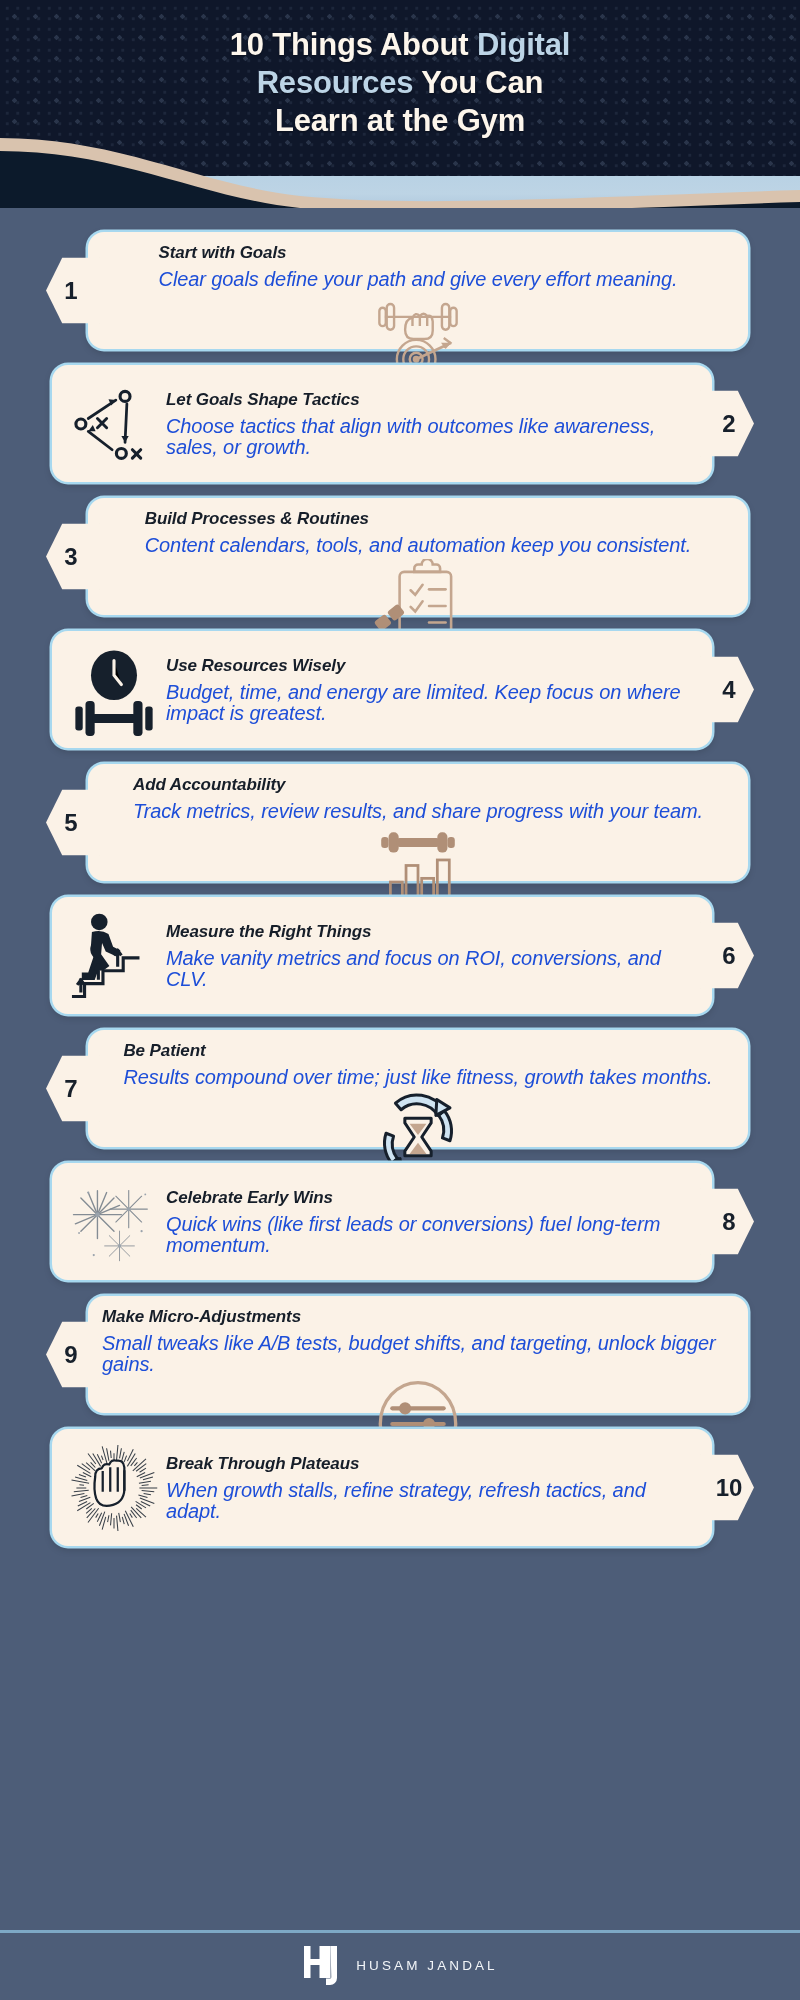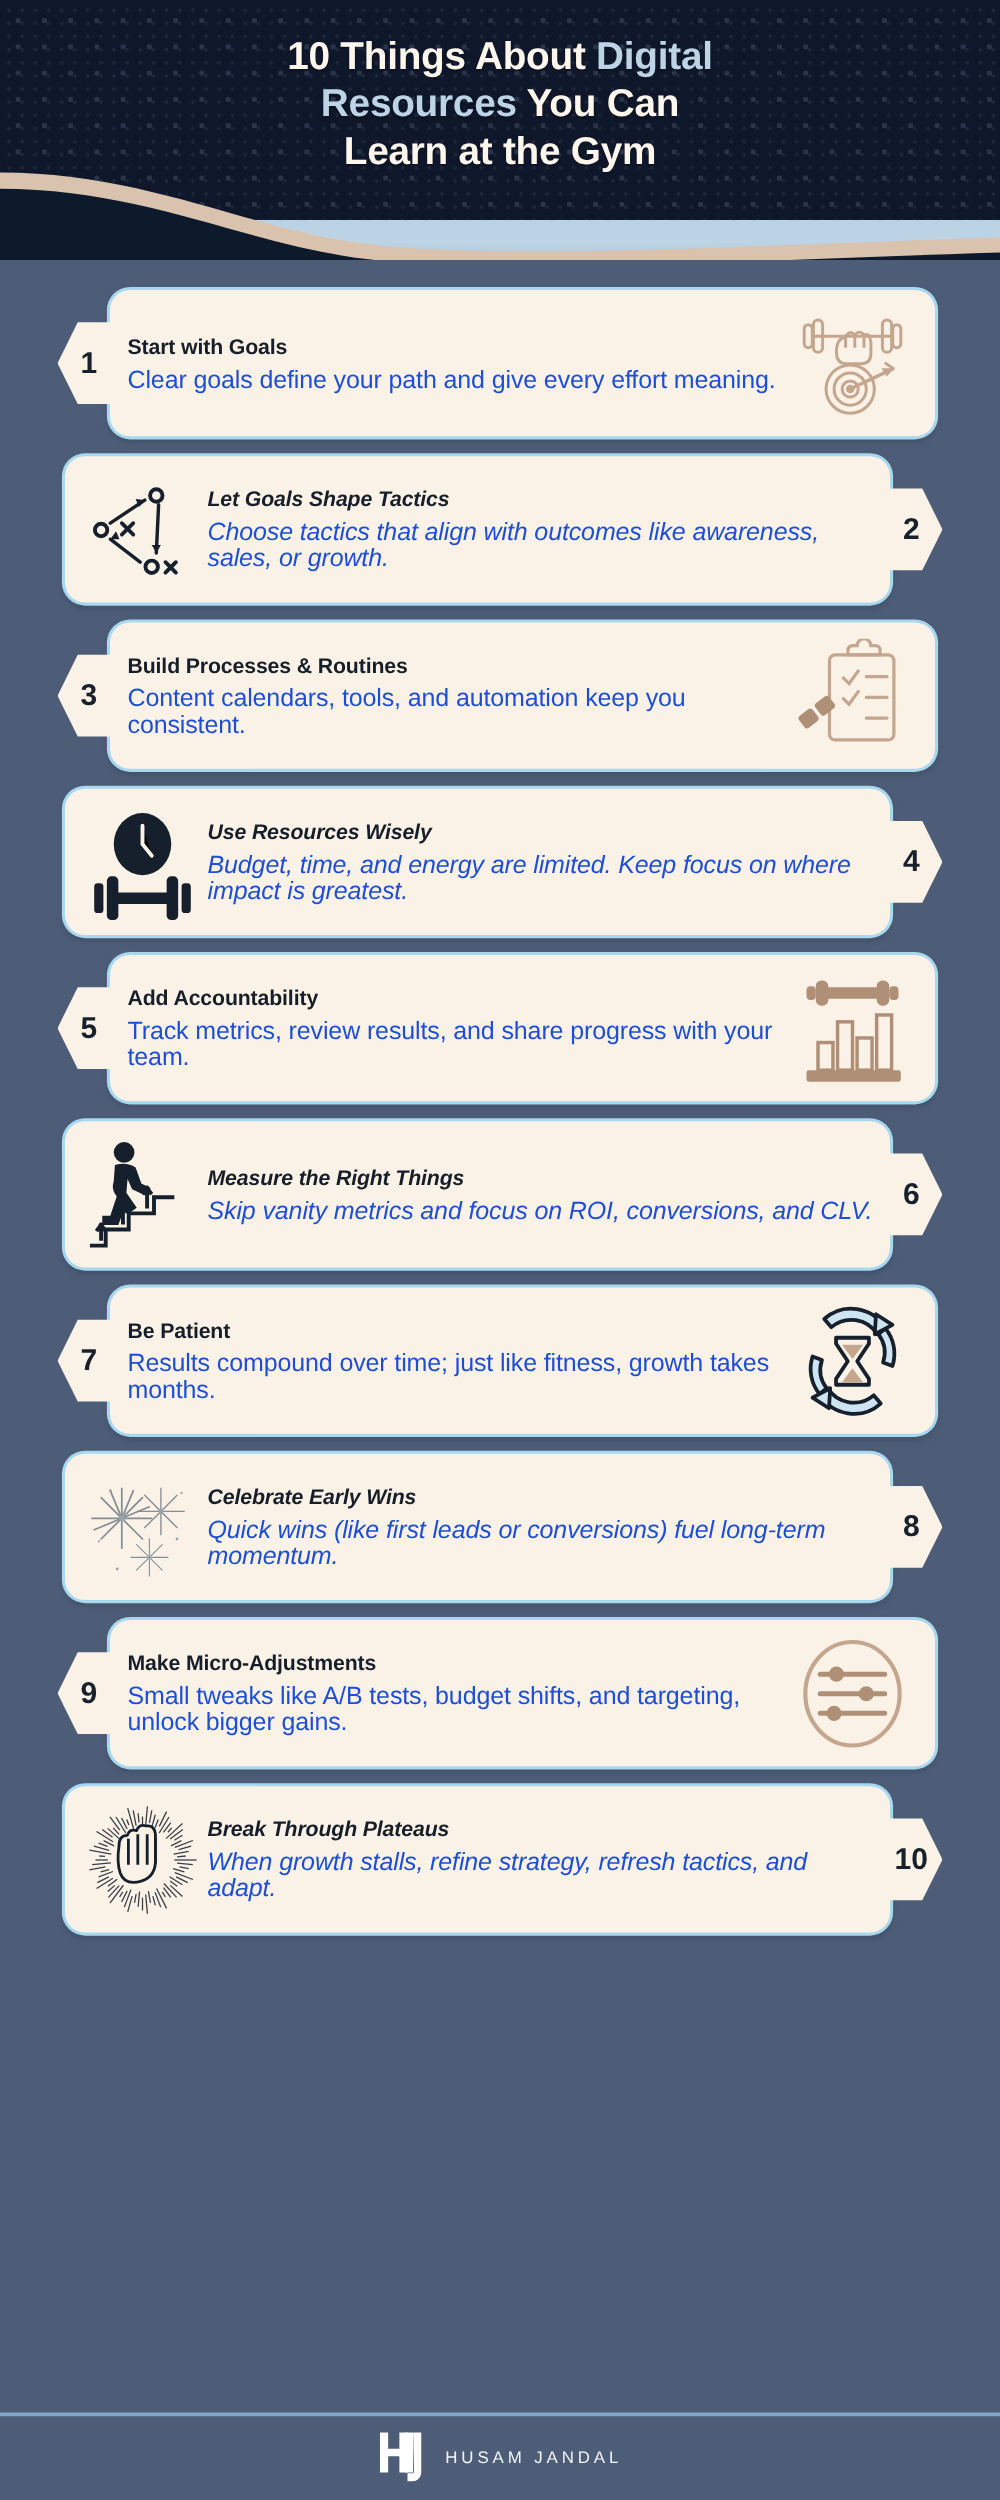--- a/index.html
+++ b/index.html
@@ -120,21 +120,21 @@
   }
 
   .card-inner {
     position:relative;
     height:100%;
     display:flex;
     align-items:center;
     gap:4px;
     padding:10px 14px 10px 14px;
   }
-  .card-inner.icon-right { flex-direction:row; }
+  .card-inner.icon-right { flex-direction:column;font-style:italic; }
   .card-inner.icon-left  { flex-direction:row;font-style:italic; }
 
   .card-text { flex:1 1 auto; min-width:0; }
   .card-title {
     font-size:17px;
     font-weight:bold;
     color:#161e29;
     line-height:22px;
     margin-bottom:5px;
     letter-spacing:-0.1px;
@@ -364,21 +364,21 @@
     </div>
       </div>
       <div class="card-wrap">
     <div class="card right-notch">
       <div class="notch right">
         <span>6</span>
       </div>
       <div class="card-inner icon-left">
         <div class="card-text">
           <div class="card-title">Measure the Right Things</div>
-          <div class="card-desc">Skip vanity metrics and focus on ROI, conversions, and CLV.</div>
+          <div class="card-desc">Make vanity metrics and focus on ROI, conversions, and CLV.</div>
         </div>
         <div class="card-icon">
 
     <svg viewBox="0 0 100 100" width="94" height="92">
       <g fill="#16202c">
         <circle cx="34" cy="13" r="9"></circle>
         <path d="M26,24 q10,-3 18,2 l5,14 l8,4 l-3,7 l-13,-6 l-4,-9 l-1,12 l9,13 l-7,5 l-12,-17 q-3,-5 -1,-11 Z"></path>
         <path d="M28,50 l-6,18 l-7,0 l0,8 l14,0 l8,-22 Z"></path>
       </g>
       <g stroke="#16202c" stroke-width="3.4" fill="none" stroke-linecap="square">

